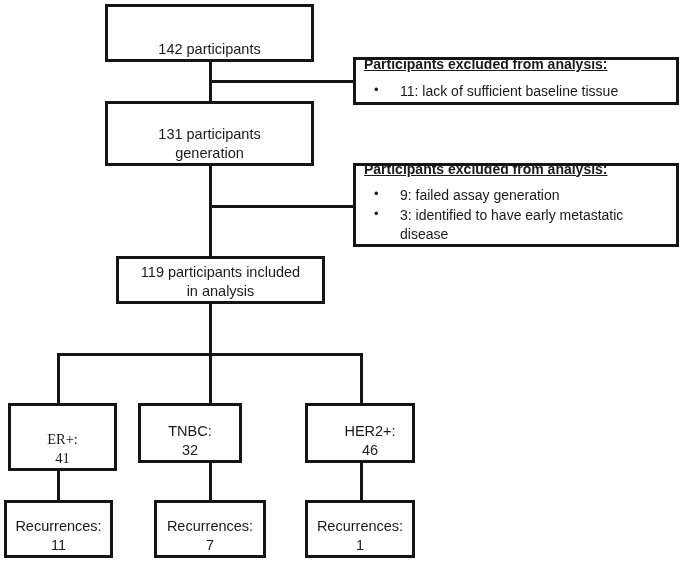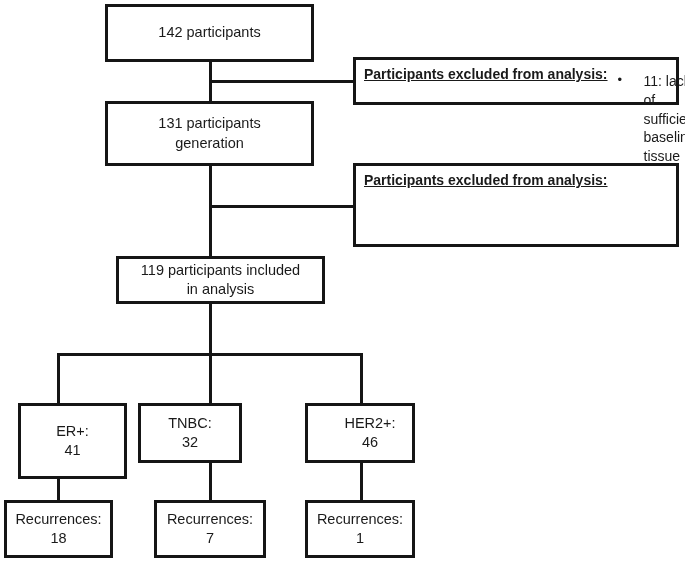--- a/index.html
+++ b/index.html
@@ -26,40 +26,40 @@
   .line.h { height: 3px; }
 
   
   .box {
     position: absolute;
     box-sizing: border-box;
     border: 3px solid #151515;
     background: #ffffff;
     display: flex;
     flex-direction: column;
-    justify-content: center;
+    justify-content: flex-end;
     align-items: center;
     text-align: center;
     font-size: 14.5px;
     line-height: 1.32;
   }
   .box .ln { display: block; white-space: nowrap; }
 
   
   .excl {
     position: absolute;
     box-sizing: border-box;
     border: 3px solid #151515;
     background: #ffffff;
     padding: 5px 8px 6px 8px;
     font-size: 14px;
     line-height: 1.34;
     display: flex;
-    flex-direction: row;
-    justify-content: space-between;
+    flex-direction: column;
+    justify-content: center;
   }
   .excl-title {
     font-weight: bold;
     text-decoration: underline;
     white-space: nowrap;
     margin-bottom: 1px;
   }
   .excl-list {
     list-style: none;
     margin: 6px;
@@ -106,38 +106,38 @@
   <div class="box" style="left:105px; top:101px; width:209px; height:65px;">
     <span class="ln">131 participants</span>
     <span class="ln">generation</span>
   </div>
 
   <div class="box" style="left:116px; top:256px; width:209px; height:48px;">
     <span class="ln">119 participants included</span>
     <span class="ln">in analysis</span>
   </div>
 
-  <div class="box" style="left:18px; top:403px; width:109px; height:76px;">
+  <div class="box" style="left:8px; top:403px; width:109px; height:68px;font-family:Liberation Serif, serif;">
     <span class="ln">ER+:</span>
     <span class="ln">41</span>
   </div>
 
   <div class="box" style="left:138px; top:403px; width:104px; height:60px;">
     <span class="ln">TNBC:</span>
     <span class="ln">32</span>
   </div>
 
   <div class="box" style="left:305px; top:403px; width:110px; height:60px;padding-left:20px;">
     <span class="ln">HER2+:</span>
     <span class="ln">46</span>
   </div>
 
   <div class="box" style="left:4px; top:500px; width:109px; height:58px;">
     <span class="ln">Recurrences:</span>
-    <span class="ln">18</span>
+    <span class="ln">11</span>
   </div>
 
   <div class="box" style="left:154px; top:500px; width:112px; height:58px;">
     <span class="ln">Recurrences:</span>
     <span class="ln">7</span>
   </div>
 
   <div class="box" style="left:305px; top:500px; width:110px; height:58px;">
     <span class="ln">Recurrences:</span>
     <span class="ln">1</span>
@@ -145,15 +145,19 @@
 
   <div class="excl" style="left:353px; top:57px; width:326px; height:48px;">
     <div class="excl-title">Participants excluded from analysis:</div>
     <ul class="excl-list">
       <li>11: lack of sufficient baseline tissue</li>
     </ul>
   </div>
 
   <div class="excl" style="left:353px; top:163px; width:326px; height:84px;">
     <div class="excl-title">Participants excluded from analysis:</div>
+    <ul class="excl-list">
+      <li>9: failed assay generation</li>
+      <li style="white-space:normal; max-width:270px;">3: identified to have early metastatic disease</li>
+    </ul>
   </div>
 
 </div>
 
 </body></html>

